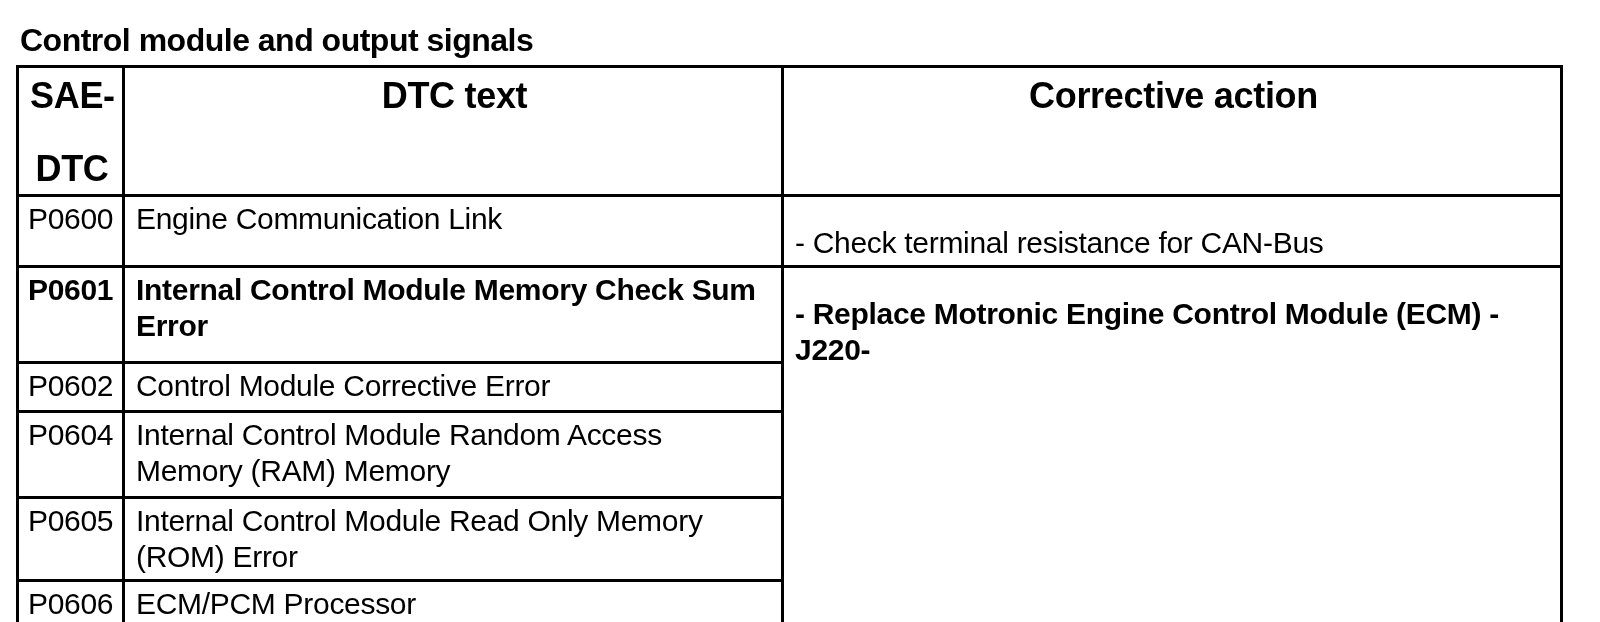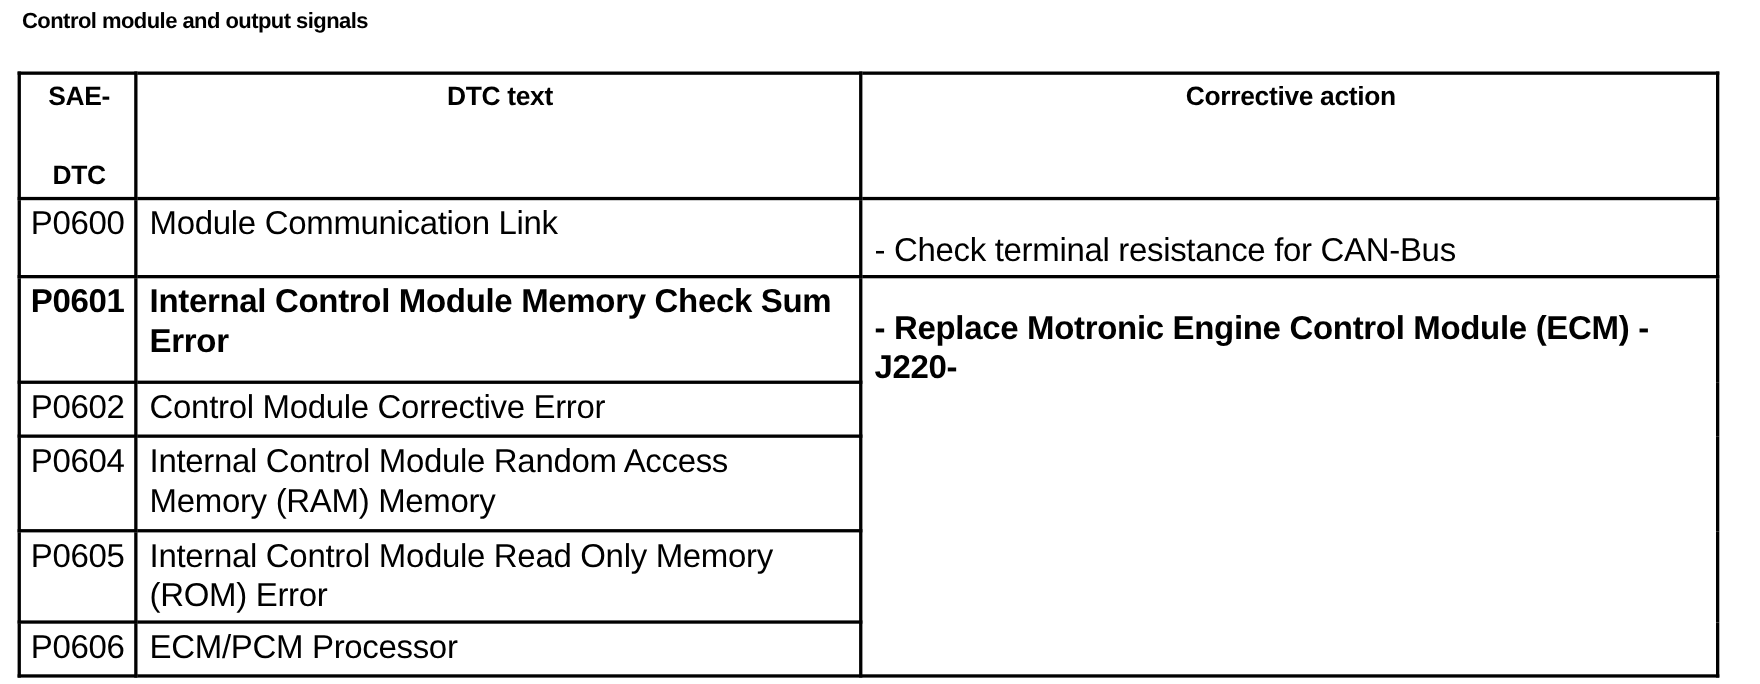--- a/index.html
+++ b/index.html
@@ -19,23 +19,23 @@
   .page {
     position: absolute;
     left: 0; top: 0;
     width: 1600px;
     height: 622px;
     background: #ffffff;
   }
   .doc-title {
     position: absolute;
     left: 20px;
-    top: 8px;
+    top: 22px;
     margin: 0;
-    font-size: 20px;
+    font-size: 32px;
     font-weight: bold;
     letter-spacing: -0.5px;
     white-space: nowrap;
   }
   table.dtc-table {
     position: absolute;
     left: 16px;
     top: 65px;
     width: 1544px;
     border-collapse: collapse;
@@ -47,26 +47,26 @@
   th, td {
     border: 3px solid #000000;
     vertical-align: top;
     font-size: 30px;
     line-height: 1.2;
     padding: 4px 8px 4px 11px;
     letter-spacing: -0.3px;
     overflow: hidden;
   }
   th {
-    font-size: 24px;
+    font-size: 36px;
     font-weight: bold;
     text-align: center;
     padding-top: 6px;
   }
-  th .stack-line2 { margin-top: 43px; }
+  th .stack-line2 { margin-top: 30px; }
   td.code-cell { padding-left: 9px; white-space: nowrap; }
   td.action-cell { padding-top: 28px; }
   tr.r-header { height: 114px; }
   tr.r-0 { height: 70px; }
   tr.r-1 { height: 96px; font-weight: bold; }
   tr.r-2 { height: 49px; }
   tr.r-3 { height: 86px; }
   tr.r-4 { height: 78px; }
   tr.r-5 { height: 49px; }
 </style>
@@ -89,21 +89,21 @@
           <div class="stack-line1">SAE-</div>
           <div class="stack-line2">DTC</div>
         </th>
         <th>DTC text</th>
         <th>Corrective action</th>
       </tr>
     </thead>
     <tbody>
       <tr class="r-0">
         <td class="code-cell">P0600</td>
-        <td class="text-cell">Module Communication Link</td>
+        <td class="text-cell">Engine Communication Link</td>
         <td class="action-cell">- Check terminal resistance for CAN-Bus</td>
       </tr>
       <tr class="r-1">
         <td class="code-cell">P0601</td>
         <td class="text-cell">Internal Control Module Memory Check Sum Error</td>
         <td class="action-cell" rowspan="5">- Replace Motronic Engine Control Module (ECM) -J220-</td>
       </tr>
       <tr class="r-2">
         <td class="code-cell">P0602</td>
         <td class="text-cell">Control Module Corrective Error</td>

